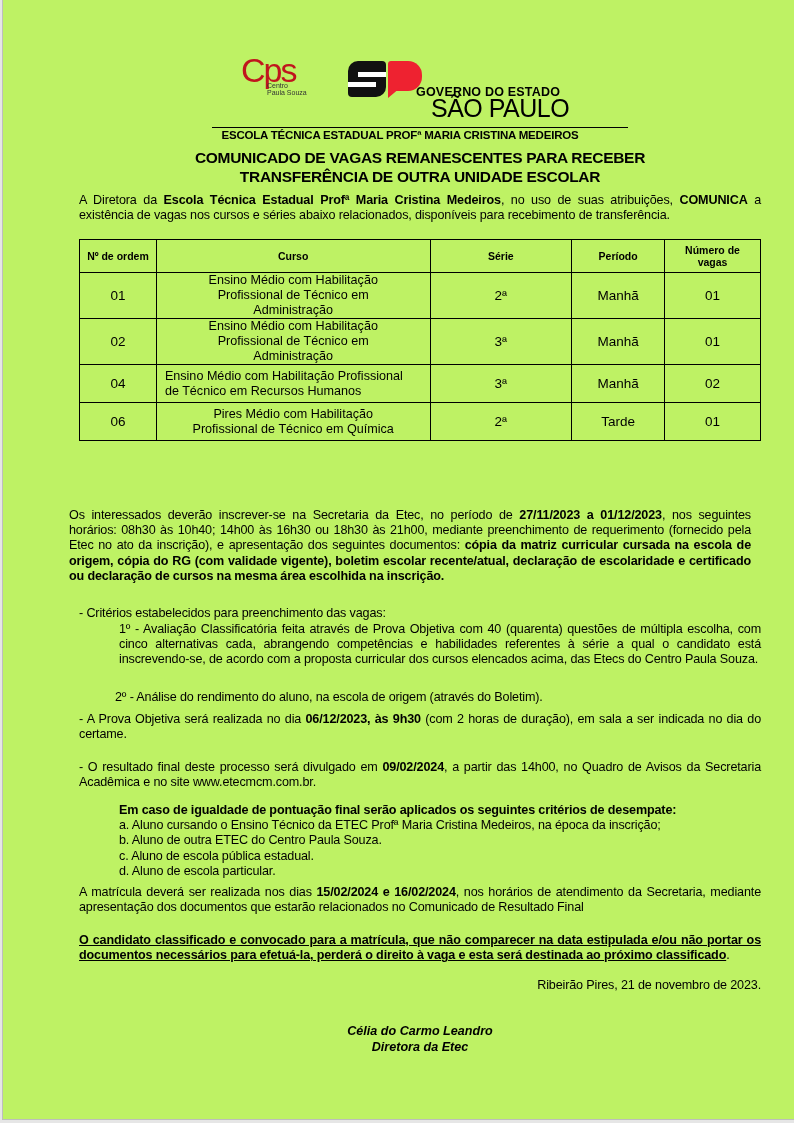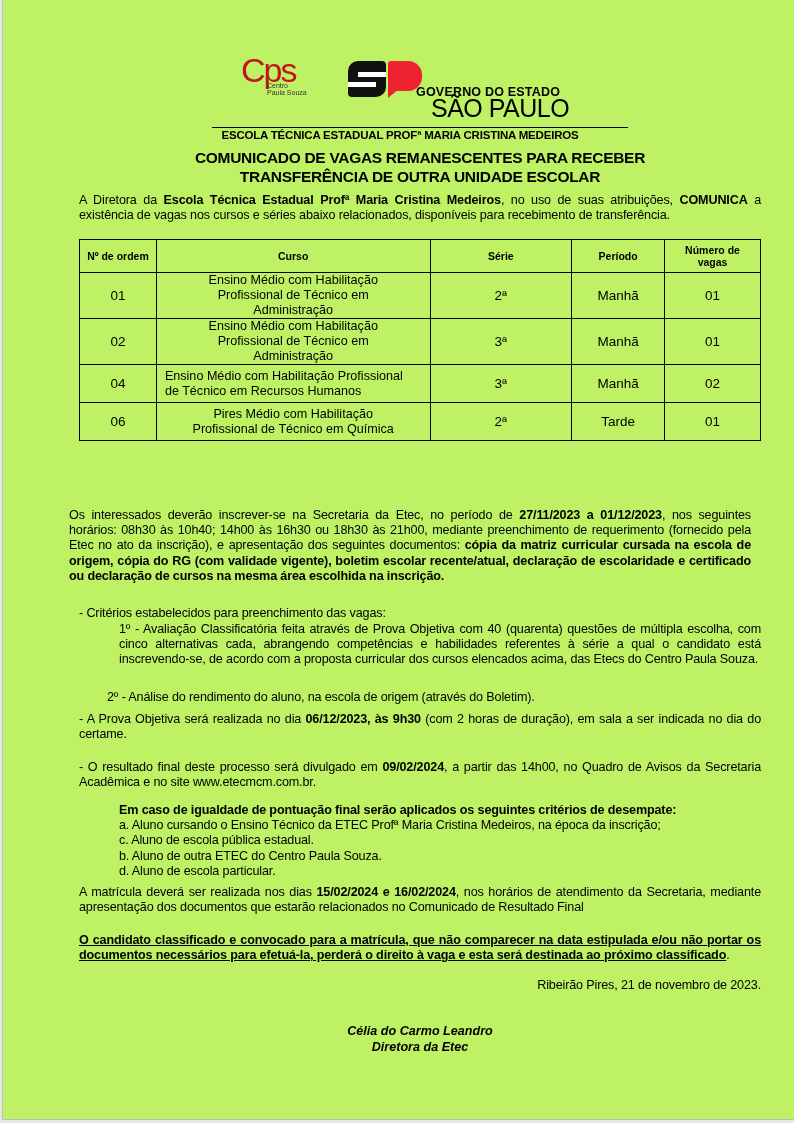--- a/index.html
+++ b/index.html
@@ -114,35 +114,35 @@
       </tr>
     </tbody>
   </table>
 
   <div class="abs txt" style="left:66px; top:508px; width:682px;">
     <span>Os interessados deverão inscrever-se na Secretaria da Etec, no período de </span><b>27/11/2023 a 01/12/2023</b><span>, nos seguintes horários: 08h30 às 10h40; 14h00 às 16h30 ou 18h30 às 21h00, mediante preenchimento de requerimento (fornecido pela Etec no ato da inscrição), e apresentação dos seguintes documentos: </span><b>cópia da matriz curricular cursada na escola de origem, cópia do RG (com validade vigente), boletim escolar recente/atual, declaração de  escolaridade e certificado ou declaração de cursos na mesma área escolhida na inscrição.</b>
   </div>
 
   <div class="abs txt" style="left:76px; top:606px; width:682px;">- Critérios estabelecidos para preenchimento das vagas:</div>
   <div class="abs txt" style="left:116px; top:622px; width:642px;">1º - Avaliação Classificatória feita através de Prova Objetiva com 40 (quarenta) questões de múltipla escolha, com cinco alternativas cada, abrangendo competências e habilidades referentes à série a qual o candidato está inscrevendo-se, de acordo com a proposta curricular dos cursos elencados acima, das Etecs do Centro Paula Souza.</div>
-  <div class="abs txt" style="left:104px; top:690px; width:642px;">2º - Análise do rendimento do aluno, na escola de origem (através do Boletim).</div>
+  <div class="abs txt" style="left:112px; top:690px; width:642px;">2º - Análise do rendimento do aluno, na escola de origem (através do Boletim).</div>
 
   <div class="abs txt" style="left:76px; top:712px; width:682px;">
     <span>- A Prova Objetiva será realizada no dia </span><b>06/12/2023, às 9h30</b><span> (com 2 horas de duração), em sala a ser indicada no dia do certame.</span>
   </div>
 
   <div class="abs txt" style="left:76px; top:760px; width:682px;">
     <span>- O resultado final deste processo será divulgado em </span><b>09/02/2024</b><span>, a partir das 14h00, no Quadro de Avisos da Secretaria Acadêmica e no site www.etecmcm.com.br.</span>
   </div>
 
   <div class="abs txt" style="left:116px; top:803px; width:650px; text-align:left;">
     <div style="font-weight:bold;">Em caso de igualdade de pontuação final serão aplicados os seguintes critérios de desempate:</div>
     <div>a. Aluno cursando o Ensino Técnico da ETEC Profª Maria Cristina Medeiros, na época da inscrição;</div>
+    <div>b. Aluno de outra ETEC do Centro Paula Souza.</div>
     <div>c. Aluno de escola pública estadual.</div>
-    <div>b. Aluno de outra ETEC do Centro Paula Souza.</div>
     <div>d. Aluno de escola particular.</div>
   </div>
 
   <div class="abs txt" style="left:76px; top:885px; width:682px;">
     <span>A matrícula deverá ser realizada nos dias </span><b>15/02/2024 e 16/02/2024</b><span>, nos horários de atendimento da Secretaria, mediante apresentação dos documentos que estarão relacionados no Comunicado de Resultado Final</span>
   </div>
 
   <div class="abs txt" style="left:76px; top:933px; width:682px;">
     <b class="u">O candidato classificado e convocado para a matrícula, que não comparecer na data estipulada e/ou não portar os documentos necessários para efetuá-la, perderá o direito à vaga e esta será destinada ao próximo classificado</b><span>.</span>
   </div>

